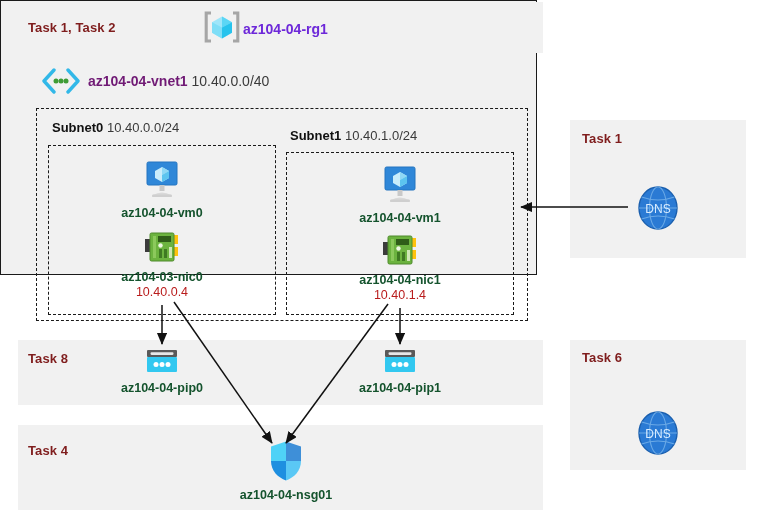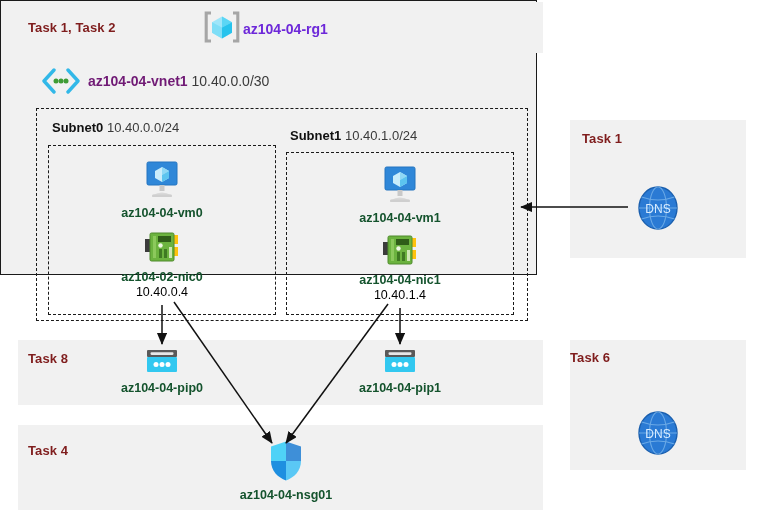--- a/index.html
+++ b/index.html
@@ -32,21 +32,21 @@
   .subnet-title{position:absolute;font-size:13px;white-space:nowrap;color:#3a3a3a;}
   .subnet-title b{color:#111;}
   .subnet-box{position:absolute;border:1.6px dashed #1a1a1a;box-sizing:border-box;background:transparent;}
   #subnet0-title{left:52px;top:120px;}
   #subnet0-box{left:48px;top:145px;width:228px;height:170px;}
   #subnet1-title{left:290px;top:128px;}
   #subnet1-box{left:286px;top:152px;width:228px;height:163px;}
   
   .node{position:absolute;text-align:center;}
   .node .cap{font-size:12.5px;font-weight:bold;color:#14532d;white-space:nowrap;margin-top:2px;}
-  .node .sub{font-size:12.5px;color:#000000;white-space:nowrap;margin-top:1px;}
+  .node .sub{font-size:12.5px;color:#b91c1c;white-space:nowrap;margin-top:1px;}
   .ico{display:block;margin:0 auto;}
   
   #task3-panel{left:18px;top:340px;width:525px;height:65px;}
   #task4-panel{left:18px;top:425px;width:525px;height:85px;}
   
   #task5-panel{left:570px;top:120px;width:176px;height:138px;}
   #task6-panel{left:570px;top:340px;width:176px;height:130px;}
   .zone-head{position:absolute;width:100%;text-align:center;font-size:13.5px;font-weight:bold;color:#111;white-space:nowrap;}
   .zone-name{position:absolute;width:100%;text-align:center;font-size:13.5px;font-weight:bold;color:#111;white-space:nowrap;}
   #arrows{position:absolute;left:0;top:0;width:776px;height:517px;pointer-events:none;}
@@ -78,21 +78,21 @@
     <path d="M14 2 L4 13 L14 24" fill="none" stroke="#32b8e8" stroke-width="3.4" stroke-linecap="round" stroke-linejoin="round"></path>
     <path d="M28 2 L38 13 L28 24" fill="none" stroke="#32b8e8" stroke-width="3.4" stroke-linecap="round" stroke-linejoin="round"></path>
     <circle cx="16" cy="13" r="2.5" fill="#3f9c35"></circle>
     <circle cx="21" cy="13" r="2.5" fill="#3f9c35"></circle>
     <circle cx="26" cy="13" r="2.5" fill="#3f9c35"></circle>
   </svg>
 </span>
 
 <div id="vnet-title">
   <b>az104-04-vnet1</b>
-  <span>10.40.0.0/30</span>
+  <span>10.40.0.0/40</span>
 </div>
 
 <div id="vnet-dashed"></div>
 
 <div class="subnet-title" id="subnet0-title">
   <b>Subnet0</b>
   <span>10.40.0.0/24</span>
 </div>
 <div class="subnet-box" id="subnet0-box"></div>
 
@@ -121,21 +121,21 @@
       <rect x="8" y="3" width="24" height="28" rx="1.5" fill="#6cb33f"></rect>
       <rect x="8" y="3" width="24" height="28" rx="1.5" fill="none" stroke="#4e8a2c" stroke-width="1"></rect>
       <rect x="16" y="6" width="13" height="6" fill="#2f5d18"></rect>
       <rect x="11" y="6" width="3" height="22" fill="#8cc95c"></rect>
       <rect x="17" y="19" width="3" height="9" fill="#3f7a22"></rect>
       <rect x="22" y="19" width="3" height="9" fill="#3f7a22"></rect>
       <rect x="27" y="17" width="3" height="11" fill="#cfe8b6"></rect>
       <circle cx="18.5" cy="15.5" r="2.2" fill="#eef7e4"></circle>
     </svg>
   </span>
-  <div class="cap">az104-02-nic0</div>
+  <div class="cap">az104-03-nic0</div>
   <div class="sub">10.40.0.4</div>
 </div>
 
 <div class="subnet-title" id="subnet1-title">
   <b>Subnet1</b>
   <span>10.40.1.0/24</span>
 </div>
 <div class="subnet-box" id="subnet1-box"></div>
 
 <div class="node" style="left:350px;top:165px;width:100px;">
@@ -239,21 +239,21 @@
     <line x1="6" y1="25" x2="44" y2="25" stroke="#6aa9e6" stroke-width="1.1"></line>
     <path d="M8.5 14 Q25 20 41.5 14" fill="none" stroke="#6aa9e6" stroke-width="1.1"></path>
     <path d="M8.5 36 Q25 30 41.5 36" fill="none" stroke="#6aa9e6" stroke-width="1.1"></path>
     <text x="25" y="29.5" text-anchor="middle" font-family="Liberation Sans, sans-serif" font-size="12" fill="#d8ecff">DNS</text>
   </svg>
 </span>
 
 <div class="zone-name" style="left:570px;top:231px;">contoso.org</div>
 
 <div class="panel" id="task6-panel"></div>
-<div class="task-label" style="left:570px;top:350px;">Task 6</div>
+<div class="task-label" style="left:582px;top:350px;">Task 6</div>
 <div class="zone-head" style="left:570px;top:383px;">DNS zone</div>
 
 <span class="ico" style="position:absolute;left:633px;top:408px;width:50px;height:50px;">
   <svg width="50" height="50" viewBox="0 0 50 50">
     <ellipse cx="25" cy="25" rx="19" ry="21" fill="#2a7ad4"></ellipse>
     <ellipse cx="25" cy="25" rx="19" ry="21" fill="none" stroke="#1a5fae" stroke-width="1.4"></ellipse>
     <ellipse cx="25" cy="25" rx="8.5" ry="21" fill="none" stroke="#6aa9e6" stroke-width="1.1"></ellipse>
     <line x1="6" y1="25" x2="44" y2="25" stroke="#6aa9e6" stroke-width="1.1"></line>
     <path d="M8.5 14 Q25 20 41.5 14" fill="none" stroke="#6aa9e6" stroke-width="1.1"></path>
     <path d="M8.5 36 Q25 30 41.5 36" fill="none" stroke="#6aa9e6" stroke-width="1.1"></path>

